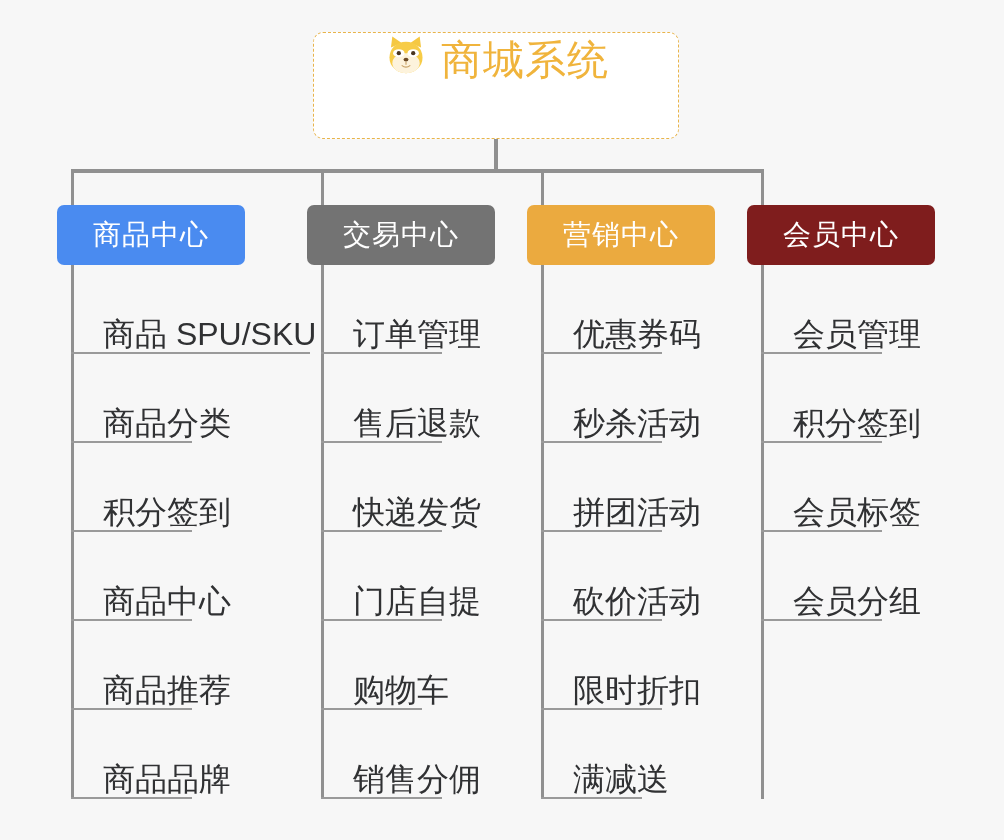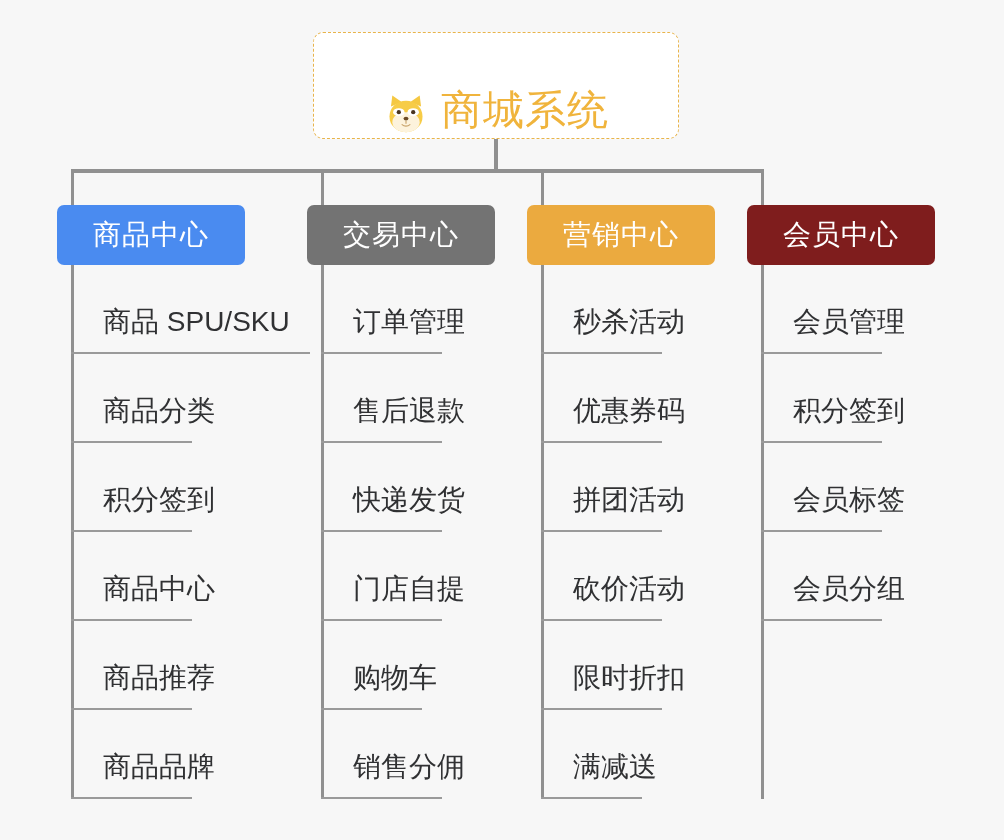--- a/index.html
+++ b/index.html
@@ -26,21 +26,21 @@
     position: absolute;
     left: 313px;
     top: 32px;
     width: 366px;
     height: 107px;
     box-sizing: border-box;
     background: #FFFFFF;
     border: 1px dashed #E8B44B;
     border-radius: 10px;
     display: flex;
-    align-items: flex-end;
+    align-items: flex-start;
     justify-content: center;
     gap: 12px;
   }
   .root-emoji {
     font-size: 46px;
     line-height: 1;
     display: block;
   }
   .root-emoji svg { display: block; }
   .root-title {
@@ -108,24 +108,24 @@
 
   .leaf-item {
     position: relative;
     height: 89px;
     box-sizing: border-box;
     display: flex;
     align-items: flex-end;
     padding-left: 46px;
   }
   .leaf-label {
-    font-size: 28px;
+    font-size: 32px;
     color: #303133;
     line-height: 1;
-    padding-bottom: 18px;
+    padding-bottom: 4px;
     white-space: nowrap;
   }
   .leaf-underline {
     position: absolute;
     left: 14px;
     bottom: 0;
     height: 2px;
     background: #9A9A9A;
   }
 </style>
@@ -231,25 +231,25 @@
         </div>
       </div>
     </div>
   <div class="column" id="col-2" style="left:527px;">
       <div class="col-header" style="background: rgb(235, 170, 63);">
         <span>营销中心</span>
       </div>
       <div class="col-body">
         <div class="col-spine" style="height: 534px; background: rgb(144, 144, 144);"></div>
         <div class="leaf-item">
+          <span class="leaf-label">优惠券码</span>
+          <div class="leaf-underline" style="width: 120.72px;"></div>
+        </div>
+        <div class="leaf-item">
           <span class="leaf-label">秒杀活动</span>
-          <div class="leaf-underline" style="width: 120.72px;"></div>
-        </div>
-        <div class="leaf-item">
-          <span class="leaf-label">优惠券码</span>
           <div class="leaf-underline" style="width: 120.72px;"></div>
         </div>
         <div class="leaf-item">
           <span class="leaf-label">拼团活动</span>
           <div class="leaf-underline" style="width: 120.72px;"></div>
         </div>
         <div class="leaf-item">
           <span class="leaf-label">砍价活动</span>
           <div class="leaf-underline" style="width: 120.72px;"></div>
         </div>

